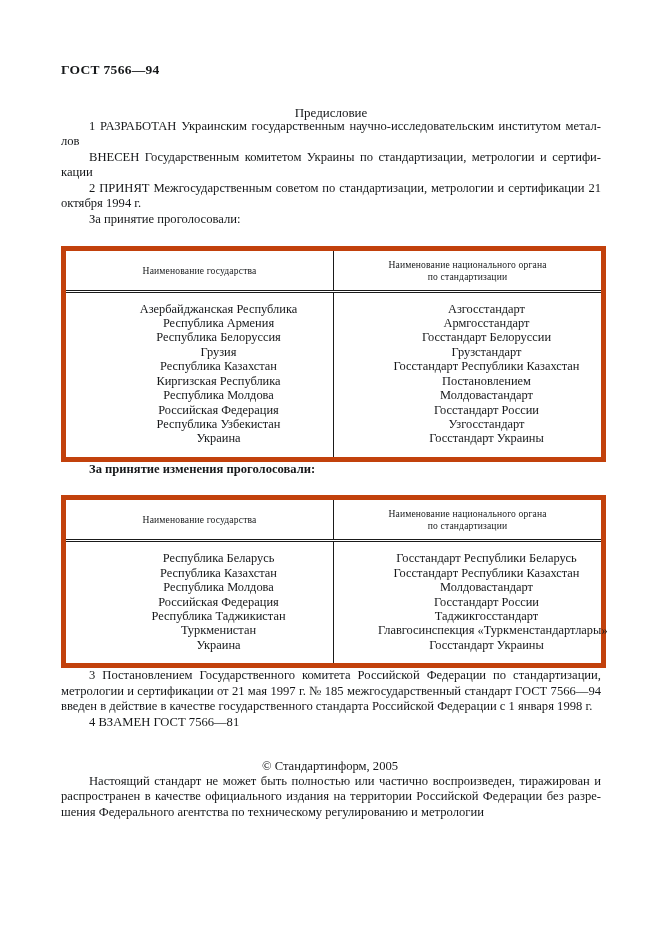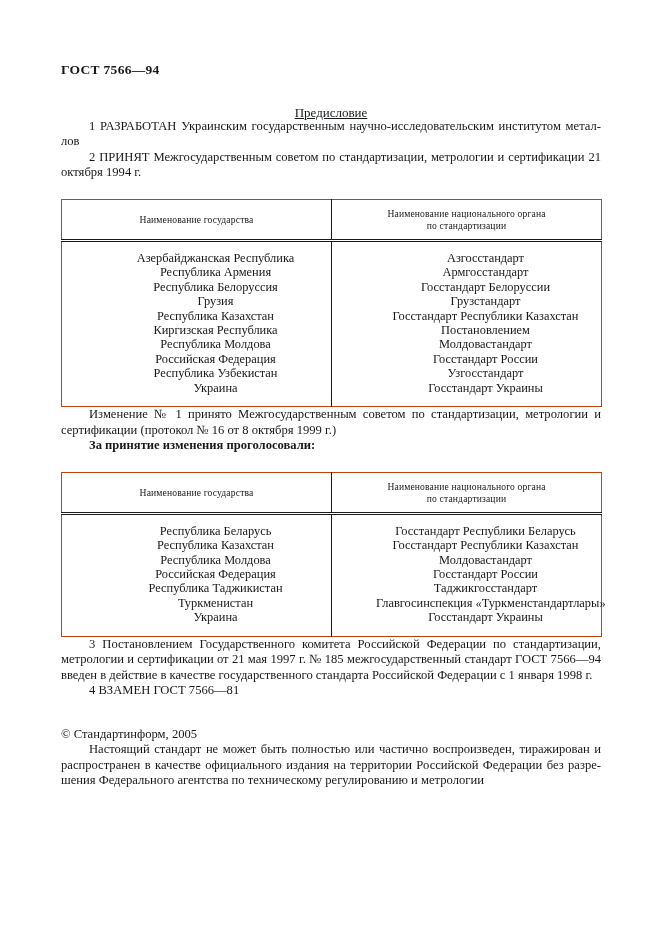--- a/index.html
+++ b/index.html
@@ -34,40 +34,39 @@
     letter-spacing: 0.3px;
     margin-top: 63px;
     line-height: 1;
   }
 
   .section-title {
     text-align: center;
     font-size: 13px;
     margin-top: 29px;
     line-height: 1;
-    text-decoration: underline;
   }
 
   p.para {
     font-size: 12.6px;
     line-height: 15.6px;
     margin: 0;
     text-align: justify;
     text-indent: 28px;
     hyphens: manual;
   }
   .gap-lg { margin-top: 19px; font-family: Liberation Serif, serif; }
   .gap-sm { margin-top: 2px; font-weight: bold; }
 
   
   table.states {
     width: 540px;
     border-collapse: collapse;
     table-layout: fixed;
-    border: 1px solid #c2410c;
+    border: 5px solid #c2410c;
     font-size: 12.4px;
   }
   table.states col.c1 { width: 270px; }
   table.states col.c2 { width: 270px; }
 
   table.states thead th {
     font-weight: normal;
     font-size: 9.6px;
     text-align: center;
     padding: 8px 6px 7px 6px;
@@ -93,21 +92,21 @@
   }
   .cell-list li {
     line-height: 14.4px;
     white-space: nowrap;
   }
 
   .tbl-gap-before { margin-top: 18px; }
   .tbl-gap-after  { margin-top: 20px; }
 
   .copyright {
-    text-align: left;
+    text-align: center;
     font-size: 12.6px;
     margin-top: 28px;
     padding-right: 2px;
   }
 
   .page-folio {
     font-size: 12.4px;
     margin-top: 3px;
     line-height: 14px;
   }
@@ -117,23 +116,25 @@
 
 <div class="page">
   <div class="content">
 
     <div class="doc-number">ГОСТ 7566—94</div>
 
     <div class="section-title">Предисловие</div>
 
     <p class="para gap-lg">1 РАЗРАБОТАН Украинским государственным научно-исследовательским институтом метал-лов</p>
 
+    <p class="para gap-lg">ВНЕСЕН Государственным комитетом Украины по стандартизации, метрологии и сертифи-кации</p>
 
     <p class="para gap-lg">2 ПРИНЯТ Межгосударственным советом по стандартизации, метрологии и сертификации 21 октября 1994 г.</p>
 
+    <p class="para gap-lg">За принятие проголосовали:</p>
 
     <table class="states tbl-gap-before">
       <colgroup>
           <col class="c1">
           <col class="c2">
         </colgroup>
       <thead>
         <tr>
           <th class="left-col">Наименование государства</th>
           <th>
@@ -169,21 +170,20 @@
               <li>Молдовастандарт</li>
               <li>Госстандарт России</li>
               <li>Узгосстандарт</li>
               <li>Госстандарт Украины</li>
             </ul>
           </td>
         </tr>
       </tbody>
     </table>
 
-    <p class="para tbl-gap-after">Изменение № 1 принято Межгосударственным советом по стандартизации, метрологии и сертификации (протокол № 16 от 8 октября 1999 г.)</p>
     <p class="para gap-sm">За принятие изменения проголосовали:</p>
 
     <table class="states tbl-gap-before">
       <colgroup>
           <col class="c1">
           <col class="c2">
         </colgroup>
       <thead>
         <tr>
           <th class="left-col">Наименование государства</th>

